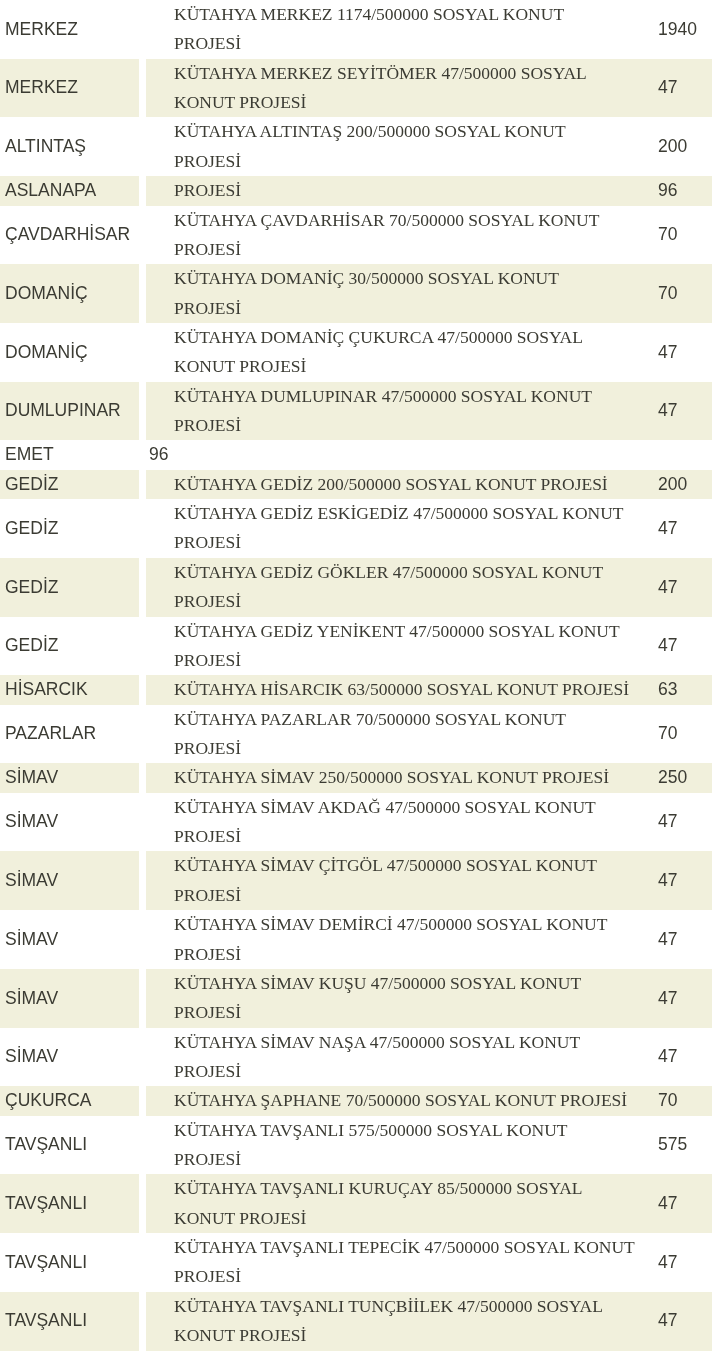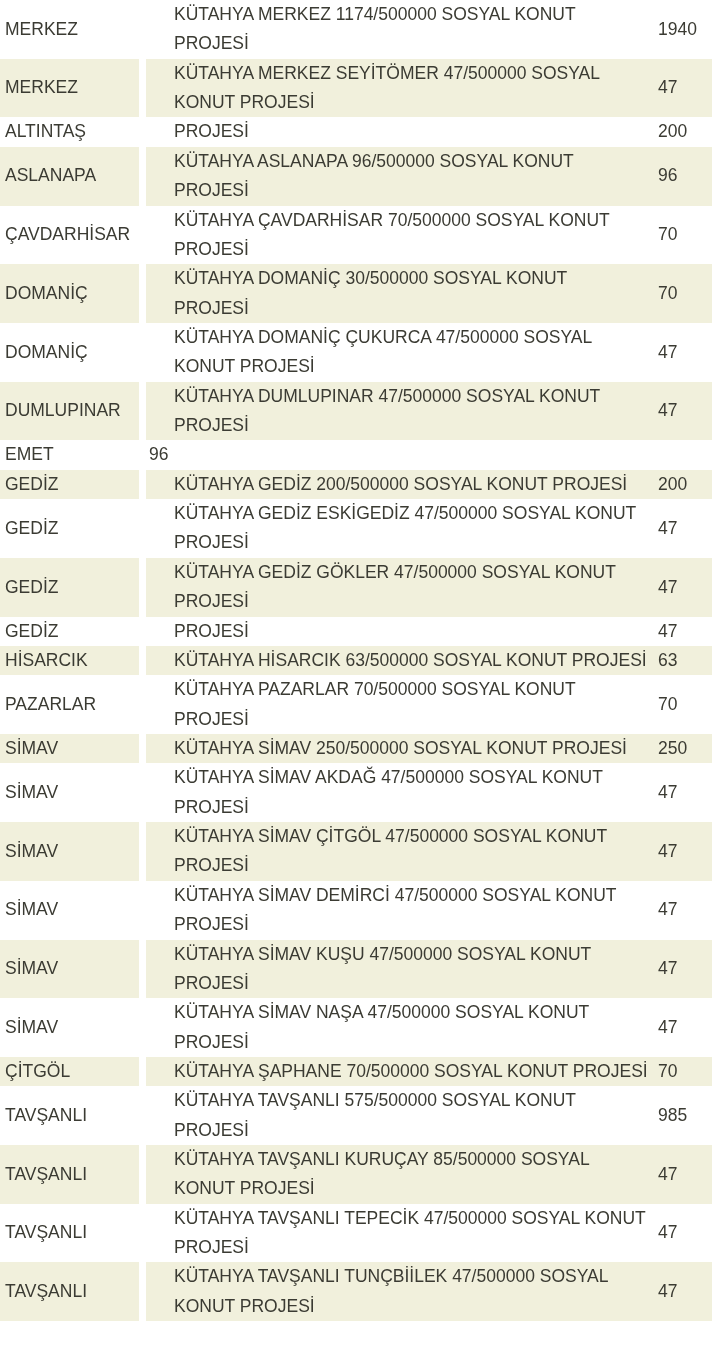--- a/index.html
+++ b/index.html
@@ -22,21 +22,21 @@
   }
   .row:nth-child(even) .cell { background: #f1f0dc; }
   .c-district { flex: 0 0 139px; width: 139px; padding-left: 5px; }
   .c-project {
     flex: 1 1 0; min-width: 0;
     border-left: 7px solid #ffffff;
     padding-left: 28px;
   }
   .c-units { flex: 0 0 64px; width: 64px; padding-left: 10px; }
   .plines { display: block; }
-  .pline { display: block; white-space: nowrap; }
+  .pline { display: block; white-space: nowrap; font-family: Liberation Serif, serif; }
   .pline:empty { display: none; }
 </style>
 </head>
 <body>
 
 <div class="table">
   <div class="row">
     <div class="cell c-district">
       <span>MERKEZ</span>
     </div>
@@ -65,35 +65,35 @@
       <span>47</span>
     </div>
   </div>
 
   <div class="row">
     <div class="cell c-district">
       <span>ALTINTAŞ</span>
     </div>
     <div class="cell c-project">
       <div class="plines">
+        <span class="pline">KÜTAHYA ALTINTAŞ 200/500000 SOSYAL KONUT</span>
         <span class="pline">PROJESİ</span>
       </div>
     </div>
     <div class="cell c-units">
       <span>200</span>
     </div>
   </div>
 
   <div class="row">
     <div class="cell c-district">
       <span>ASLANAPA</span>
     </div>
     <div class="cell c-project">
       <div class="plines">
-        <span class="pline">KÜTAHYA ASLANAPA 96/500000 SOSYAL KONUT</span>
         <span class="pline">PROJESİ</span>
       </div>
     </div>
     <div class="cell c-units">
       <span>96</span>
     </div>
   </div>
 
   <div class="row">
     <div class="cell c-district">
@@ -208,20 +208,21 @@
       <span>47</span>
     </div>
   </div>
 
   <div class="row">
     <div class="cell c-district">
       <span>GEDİZ</span>
     </div>
     <div class="cell c-project">
       <div class="plines">
+        <span class="pline">KÜTAHYA GEDİZ YENİKENT 47/500000 SOSYAL KONUT</span>
         <span class="pline">PROJESİ</span>
       </div>
     </div>
     <div class="cell c-units">
       <span>47</span>
     </div>
   </div>
 
   <div class="row">
     <div class="cell c-district">
@@ -338,21 +339,21 @@
         <span class="pline">PROJESİ</span>
       </div>
     </div>
     <div class="cell c-units">
       <span>47</span>
     </div>
   </div>
 
   <div class="row">
     <div class="cell c-district">
-      <span>ÇİTGÖL</span>
+      <span>ÇUKURCA</span>
     </div>
     <div class="cell c-project">
       <div class="plines">
         <span class="pline">KÜTAHYA ŞAPHANE 70/500000 SOSYAL KONUT PROJESİ</span>
 
       </div>
     </div>
     <div class="cell c-units">
       <span>70</span>
     </div>
@@ -362,21 +363,21 @@
     <div class="cell c-district">
       <span>TAVŞANLI</span>
     </div>
     <div class="cell c-project">
       <div class="plines">
         <span class="pline">KÜTAHYA TAVŞANLI 575/500000 SOSYAL KONUT</span>
         <span class="pline">PROJESİ</span>
       </div>
     </div>
     <div class="cell c-units">
-      <span>985</span>
+      <span>575</span>
     </div>
   </div>
 
   <div class="row">
     <div class="cell c-district">
       <span>TAVŞANLI</span>
     </div>
     <div class="cell c-project">
       <div class="plines">
         <span class="pline">KÜTAHYA TAVŞANLI KURUÇAY 85/500000 SOSYAL</span>

